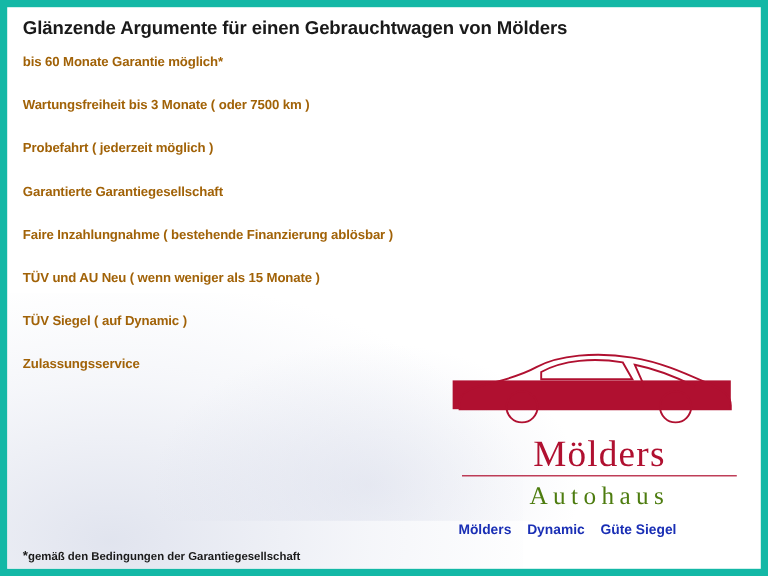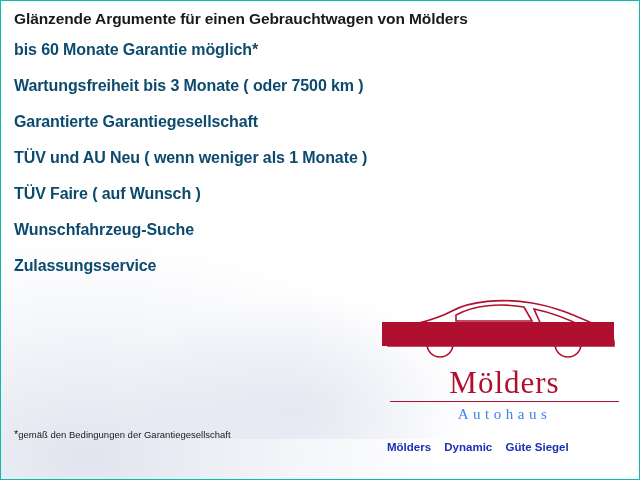--- a/index.html
+++ b/index.html
@@ -12,21 +12,21 @@
     background: #ffffff;
     font-family: "Liberation Sans", sans-serif;
     overflow: hidden;
   }
   .page {
     position: relative;
     width: 640px;
     height: 480px;
     background: #ffffff;
     box-sizing: border-box;
-    border: 1px solid #14b8a6;
+    border: 6px solid #14b8a6;
     overflow: hidden;
   }
   
   .bg-wash {
     position: absolute;
     left: 0;
     bottom: 0;
     width: 430px;
     height: 230px;
     background: radial-gradient(ellipse at 20% 90%, rgba(200,206,225,0.55) 0%, rgba(222,226,238,0.30) 45%, rgba(255,255,255,0) 75%);
@@ -53,35 +53,35 @@
     white-space: nowrap;
   }
 
   .bullets {
     position: absolute;
     left: 13px;
     top: 41px;
     width: 560px;
   }
   .bullet {
-    font-size: 16px;
-    font-weight: bold;
-    color: #0c4a6e;
+    font-size: 11px;
+    font-weight: bold;
+    color: #a16207;
     line-height: 1;
     height: 36px;
     white-space: nowrap;
     letter-spacing: -0.1px;
   }
 
   .footnote {
     position: absolute;
     left: 13px;
-    top: 427px;
+    top: 452px;
     font-size: 9.5px;
-    font-weight: normal;
+    font-weight: bold;
     color: #1a1a1a;
     white-space: nowrap;
   }
   .footnote .star {
     font-size: 11px;
   }
 
   
   .logo {
     position: absolute;
@@ -109,22 +109,22 @@
     letter-spacing: 1px;
     white-space: nowrap;
   }
   .brand-sub {
     position: absolute;
     left: 0;
     top: 115px;
     width: 245px;
     text-align: center;
     font-family: "Liberation Serif", serif;
-    font-size: 15px;
-    color: #3b82f6;
+    font-size: 21px;
+    color: #4d7c0f;
     letter-spacing: 4.5px;
     white-space: nowrap;
   }
   .brand-rule {
     position: absolute;
     left: 8px;
     top: 110px;
     width: 229px;
     height: 1px;
     background: #b01030;
@@ -148,24 +148,25 @@
 <div class="page">
 
   <div class="bg-wash"></div>
   <div class="bg-wash2"></div>
 
   <div class="headline">Glänzende Argumente für einen Gebrauchtwagen von Mölders</div>
 
   <div class="bullets">
     <div class="bullet">bis 60 Monate Garantie möglich*</div>
     <div class="bullet">Wartungsfreiheit bis 3 Monate ( oder 7500 km )</div>
+    <div class="bullet">Probefahrt ( jederzeit möglich )</div>
     <div class="bullet">Garantierte Garantiegesellschaft</div>
-    <div class="bullet">TÜV und AU Neu ( wenn weniger als 1 Monate )</div>
-    <div class="bullet">TÜV Faire ( auf Wunsch )</div>
-    <div class="bullet">Wunschfahrzeug-Suche</div>
+    <div class="bullet">Faire Inzahlungnahme ( bestehende Finanzierung ablösbar )</div>
+    <div class="bullet">TÜV und AU Neu ( wenn weniger als 15 Monate )</div>
+    <div class="bullet">TÜV Siegel ( auf Dynamic )</div>
     <div class="bullet">Zulassungsservice</div>
   </div>
 
   <div class="footnote">
     <span class="star">*</span><span>gemäß den Bedingungen der Garantiegesellschaft</span>
   </div>
 
   <div class="logo">
 
     <svg class="car" viewBox="0 0 245 80">

